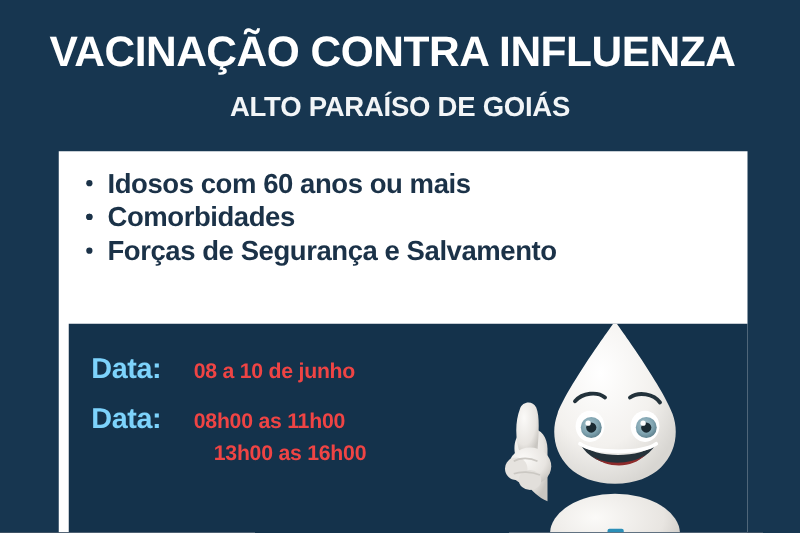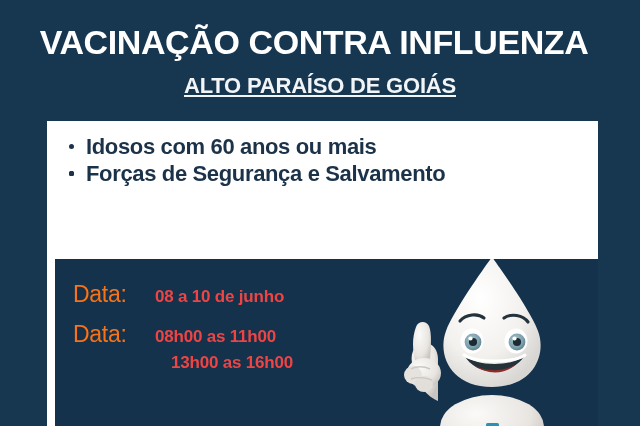--- a/index.html
+++ b/index.html
@@ -43,21 +43,20 @@
     position: absolute;
     top: 72px;
     left: 0;
     width: 640px;
     color: #f2f5f7;
     font-size: 22px;
     font-weight: bold;
     letter-spacing: -0.2px;
     line-height: 28px;
     white-space: nowrap;
-    text-decoration: underline;
   }
 
   
   .white-card {
     position: absolute;
     left: 47px;
     top: 121px;
     width: 551px;
     height: 305px;
     background: #ffffff;
@@ -112,23 +111,23 @@
   }
   .info-row {
     display: flex;
     align-items: baseline;
     white-space: nowrap;
   }
   .info-row.r-data   { margin-bottom: 13px; }
   .info-row.r-hora   { margin-bottom: 5px; }
   .info-row.r-hora2  { margin-bottom: 4px; }
   .info-label {
-    color: #f97316;
+    color: #7dd3fc;
     font-size: 23px;
-    font-weight: normal;
+    font-weight: bold;
     letter-spacing: -0.3px;
     min-width: 76px;
   }
   .info-label.indent-spacer {
     min-width: 76px;
   }
   .info-value {
     color: #ef4444;
     font-size: 17px;
     font-weight: bold;
@@ -169,20 +168,21 @@
     <ul class="bullet-list">
       <li class="bullet-item">
         <span class="bullet-dot"></span>
         <span>Idosos com 60 anos ou mais</span>
       </li>
       <li class="bullet-item">
         <span class="bullet-dot"></span>
       </li>
       <li class="bullet-item">
         <span class="bullet-dot"></span>
+        <span>Comorbidades</span>
       </li>
       <li class="bullet-item">
         <span class="bullet-dot"></span>
         <span>Forças de Segurança e Salvamento</span>
       </li>
     </ul>
 
     <div class="info-panel">
 
       <div class="info-rows">

